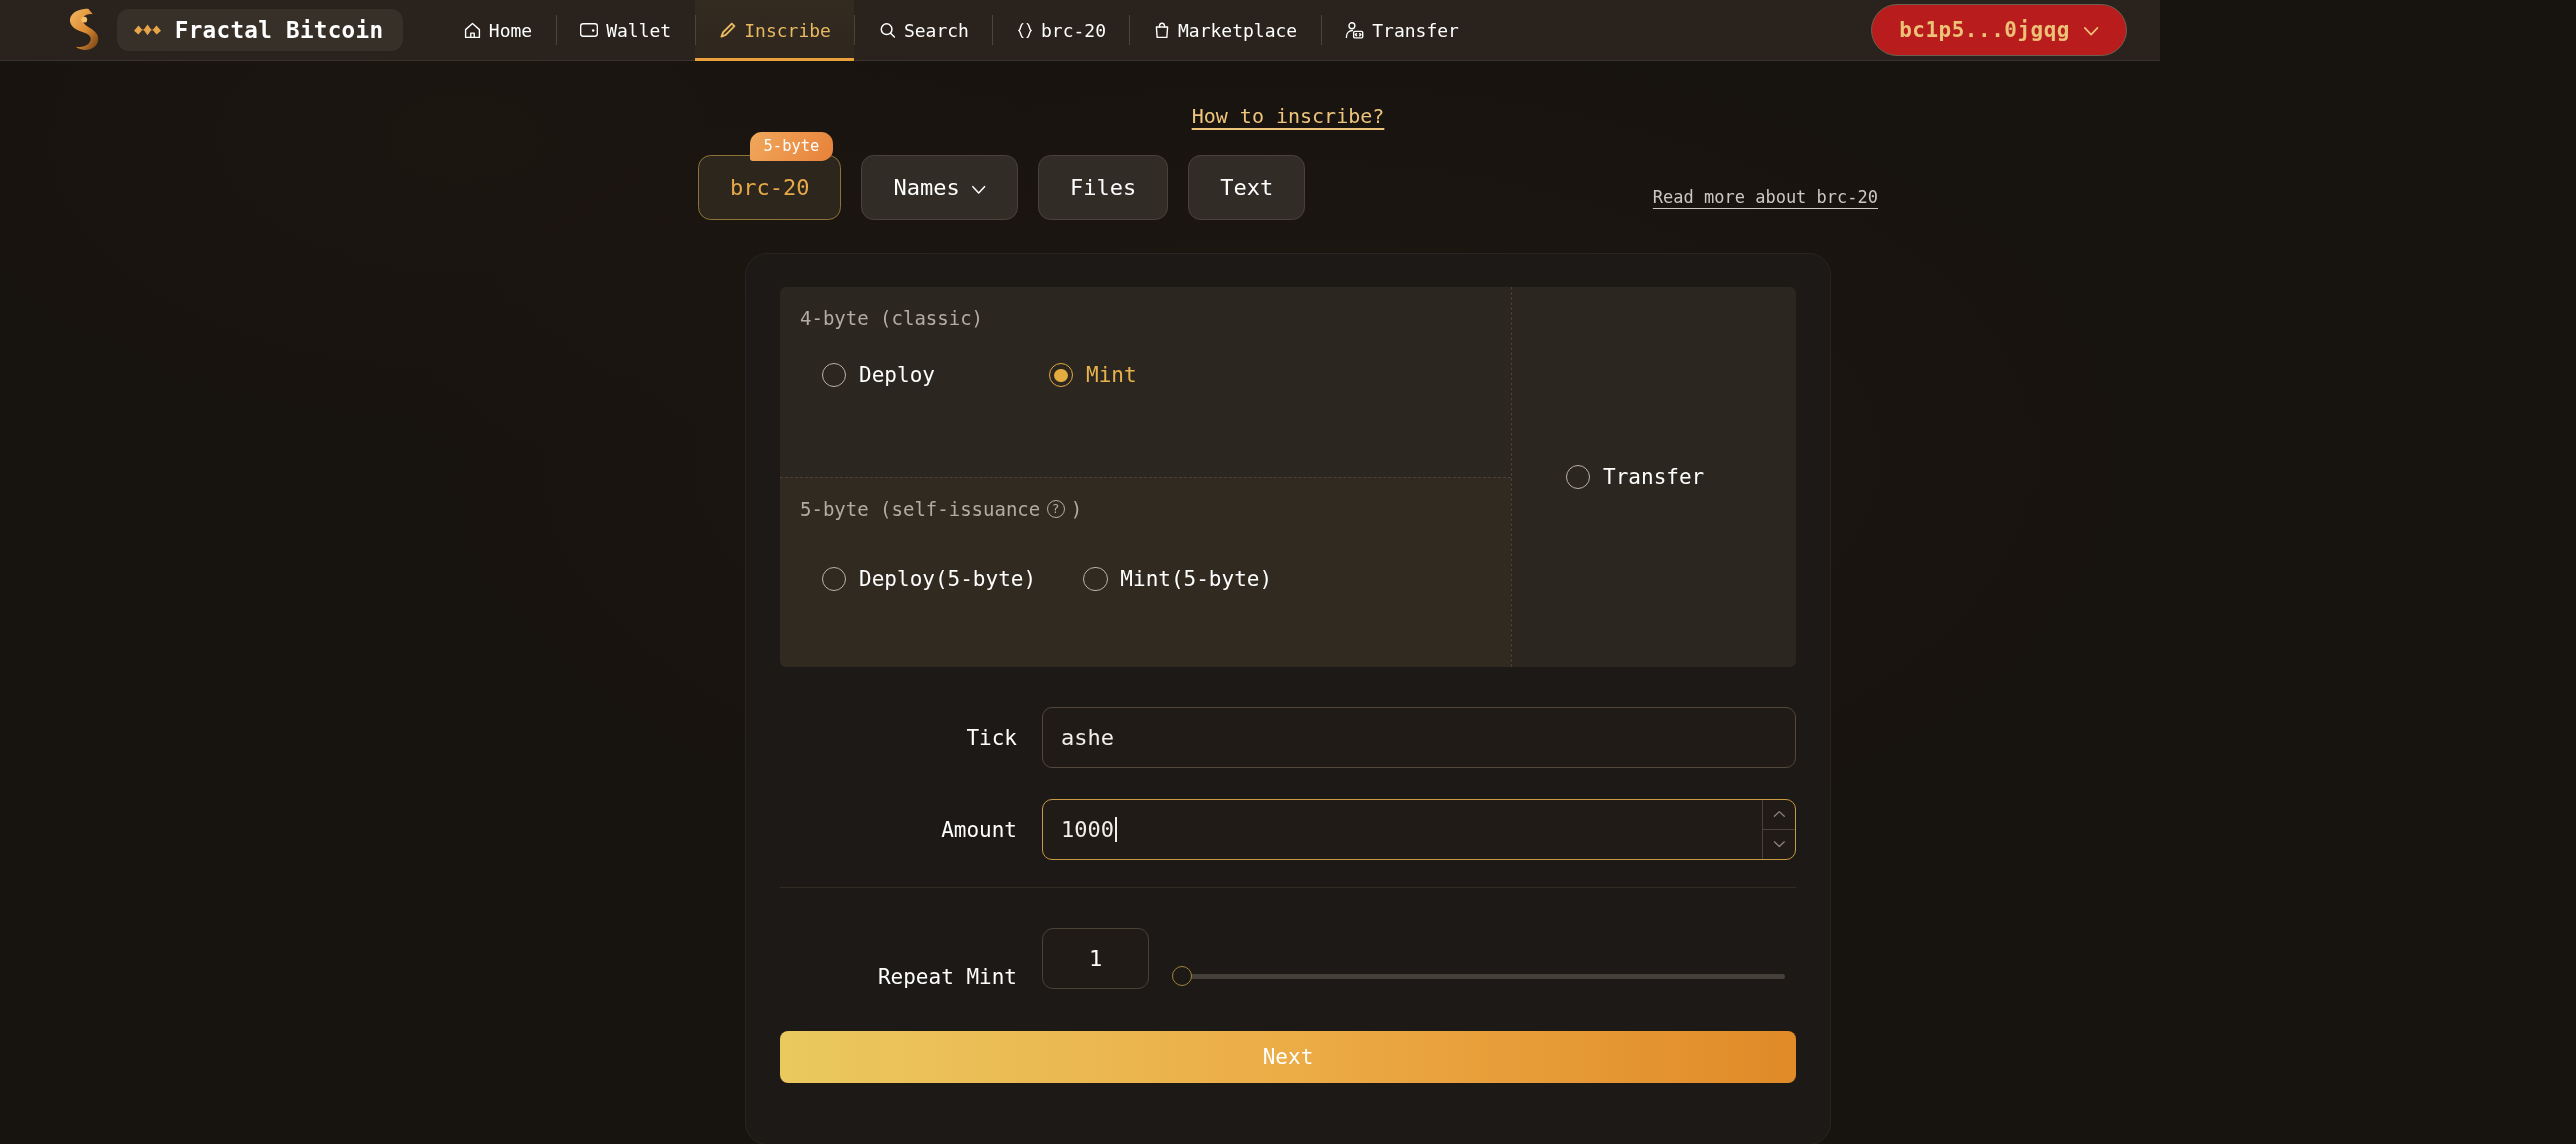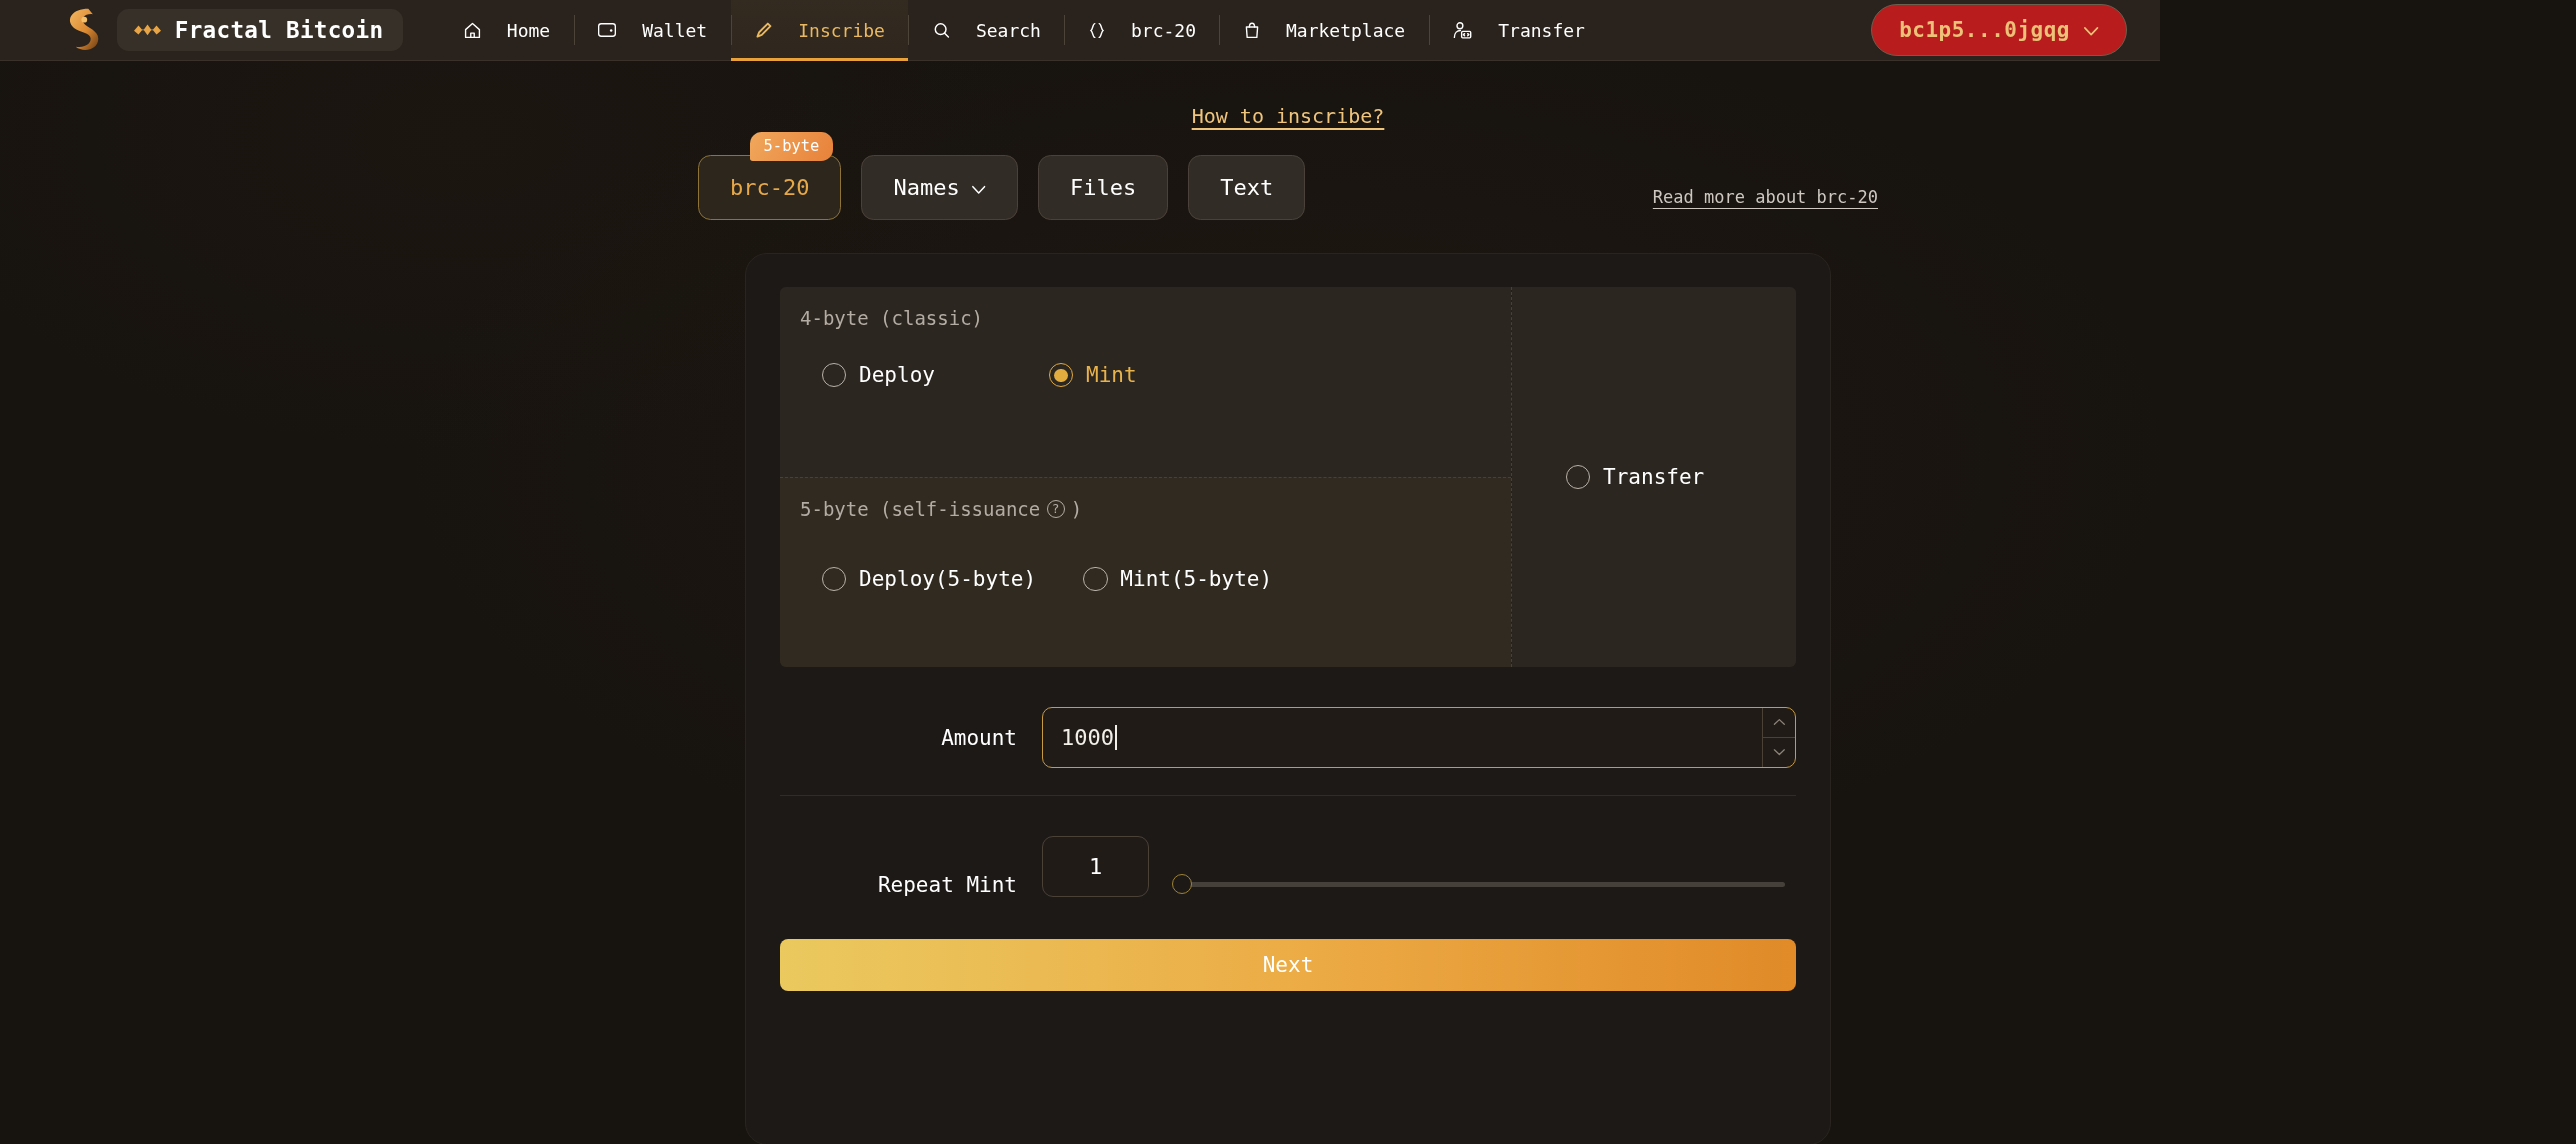--- a/index.html
+++ b/index.html
@@ -74,21 +74,21 @@
     align-items: stretch;
     height: 61px;
     margin-left: 36px;
     flex: 1 1 auto;
   }
 
   .nav-item {
     position: relative;
     display: flex;
     align-items: center;
-    gap: 25px;
+    gap: 7px;
     padding: 0 23.5px;
     height: 61px;
     font-size: 18px;
     color: #ffffff;
     white-space: nowrap;
     cursor: pointer;
   }
   .nav-item + .nav-item::before {
     content: "";
     position: absolute;
@@ -633,20 +633,26 @@
         <div class="radio-item">
           <span class="rdo"></span>
           <span>Transfer</span>
         </div>
       </div>
 
     </div>
 
     <div class="form-area">
 
+      <div class="form-row">
+        <div class="form-label">Tick</div>
+        <div class="input-box">
+          <span>ashe</span>
+        </div>
+      </div>
 
       <div class="form-row" style="margin-top:31px;">
         <div class="form-label">Amount</div>
         <div class="input-box focused">
           <span>1000</span>
             <span class="caret"></span>
           <div class="spinner">
             <div class="spin-btn">
               <svg width="12.7" height="8.1" viewBox="0 0 14 9" fill="none" stroke="#8d857b" stroke-width="1.4">
                 <path d="M1.5 7 L7 1.8 L12.5 7" stroke-linecap="round" stroke-linejoin="round"></path>

